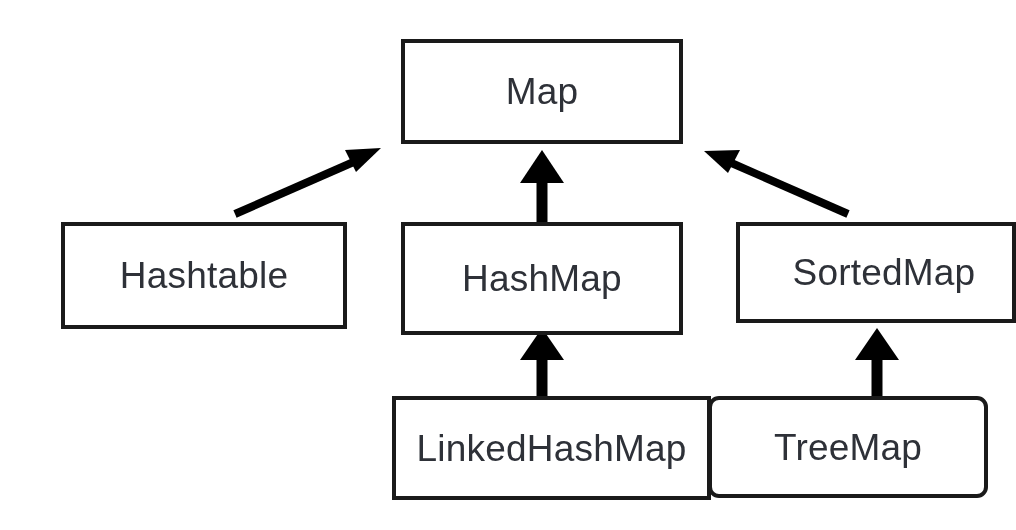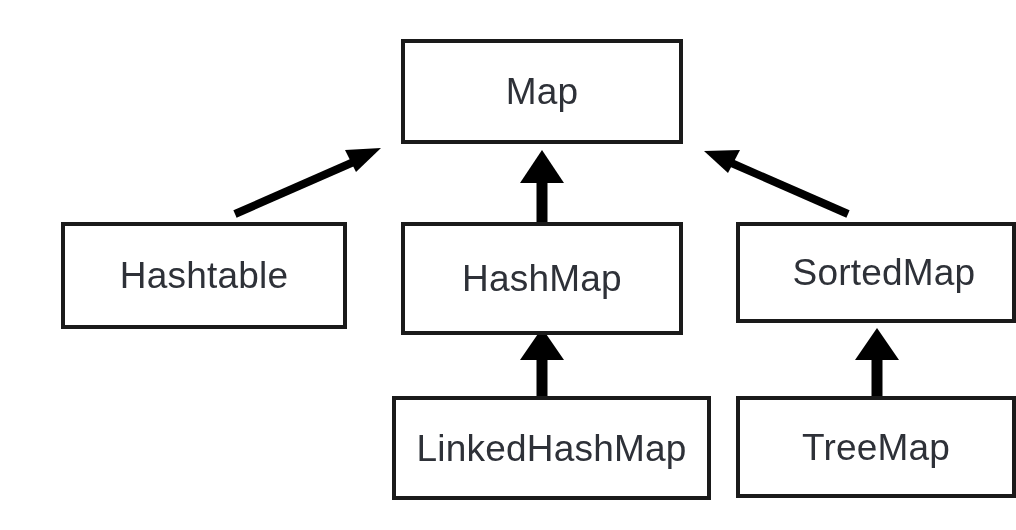--- a/index.html
+++ b/index.html
@@ -91,17 +91,17 @@
   </div>
 
   <div class="node-box" style="left:708px; top:222px; width:280px; height:101px;padding-left:16px;">
     <span class="node-label">SortedMap</span>
   </div>
 
   <div class="node-box" style="left:364px; top:396px; width:319px; height:104px;">
     <span class="node-label">LinkedHashMap</span>
   </div>
 
-  <div class="node-box" style="left:708px; top:396px; width:280px; height:102px;">
+  <div class="node-box" style="left:680px; top:396px; width:280px; height:102px;border-radius:11px;">
     <span class="node-label">TreeMap</span>
   </div>
 
 </div>
 
 </body></html>

